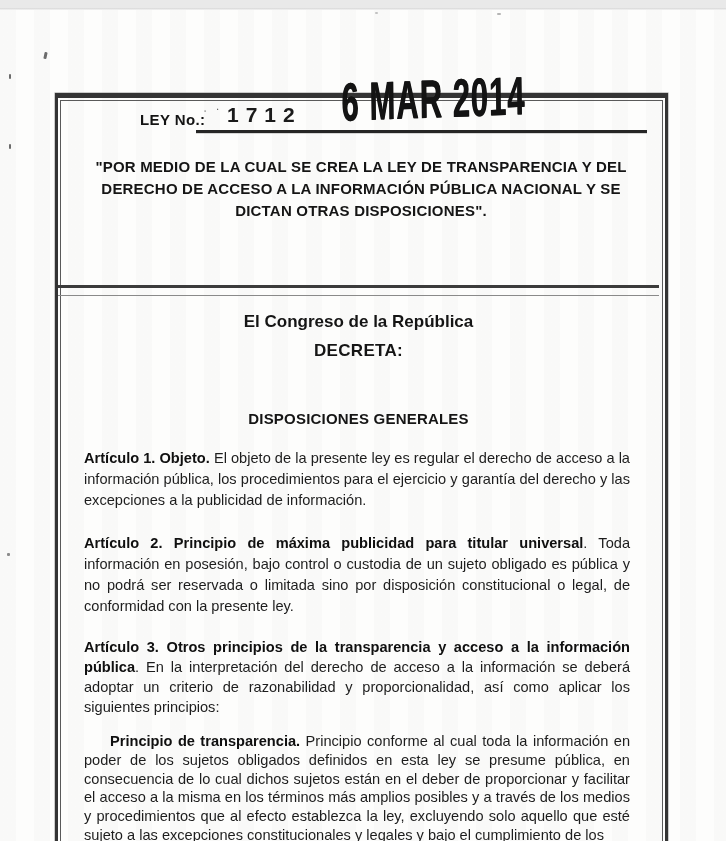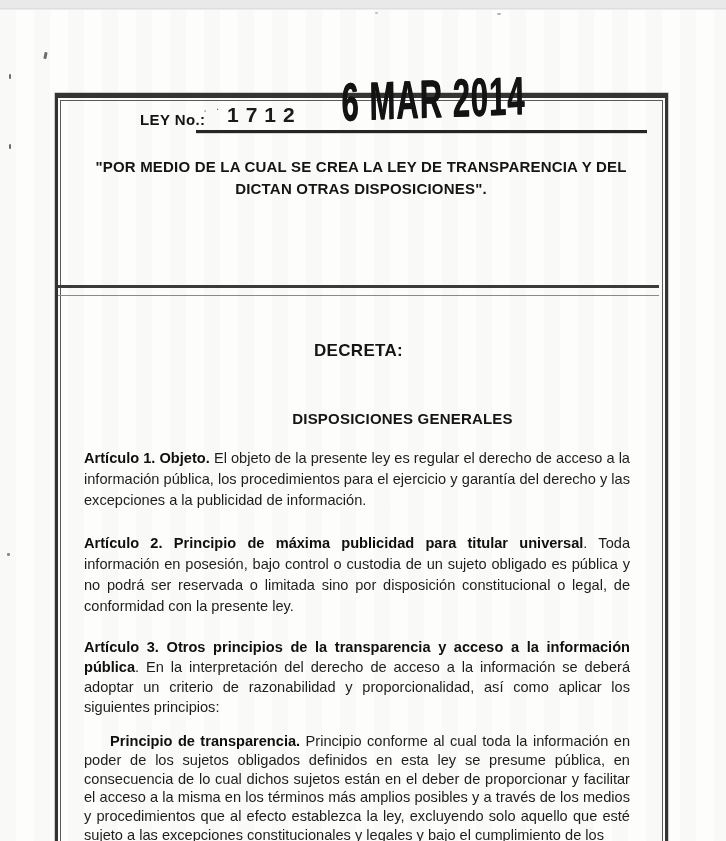--- a/index.html
+++ b/index.html
@@ -28,21 +28,21 @@
     left:341px;top:64px;font-size:31px;font-weight:bold;letter-spacing:1px;
     color:#131313;transform:scaleY(1.75) rotate(-1.2deg);transform-origin:left top;
     text-shadow:0.5px 0 0 #131313;white-space:nowrap;z-index:5;
   }
   .doc-title{left:71px;top:148px;width:580px;text-align:center;font-weight:bold;font-size:15px;line-height:22px;letter-spacing:.2px;color:#151515;}
   
   .bh{left:55px;width:607px;text-align:center;font-weight:bold;color:#151515;}
   .h-congreso{top:304px;font-size:17px;}
   .h-decreta{top:333px;font-size:17px;letter-spacing:.3px;}
   .h-titulo{top:381px;font-size:14.5px;letter-spacing:.3px;}
-  .h-dispo{top:402px;font-size:15px;letter-spacing:.2px;padding-left:44px;}
+  .h-dispo{top:402px;font-size:15px;letter-spacing:.2px;}
   
   .para{left:84px;width:546px;text-align:justify;font-size:14.6px;line-height:21px;color:#1d1d1d;}
   .para .b{font-weight:bold;color:#101010;}
   .p1{top:440px;}
   .p2{top:525px;}
   .p3{top:629px;line-height:20px;}
   .p4{top:724px;line-height:18.8px;text-indent:26px;max-height:114px;overflow:hidden;}
   .clipped{left:84px;top:833px;width:546px;font-size:14.6px;color:#1d1d1d;}
   
   .speck{background:#6b6b6b;border-radius:1px;}
@@ -71,26 +71,28 @@
   </div>
 
   <div class="abs ley-label">LEY No.:</div>
   <div class="abs ley-marks">· ·</div>
   <div class="abs ley-number">1712</div>
   <div class="abs stamp">6 MAR 2014</div>
   <div class="abs ley-underline"></div>
 
   <div class="abs doc-title">
     <div>"POR MEDIO DE LA CUAL SE CREA LA LEY DE TRANSPARENCIA Y DEL</div>
+    <div>DERECHO DE ACCESO A LA INFORMACIÓN PÚBLICA NACIONAL Y SE</div>
     <div>DICTAN OTRAS DISPOSICIONES".</div>
   </div>
 
   <div class="abs div-thick"></div>
   <div class="abs div-thin"></div>
 
+  <div class="abs bh h-congreso">El Congreso de la República</div>
   <div class="abs bh h-decreta">DECRETA:</div>
   <div class="abs bh h-dispo">DISPOSICIONES GENERALES</div>
 
   <div class="abs para p1"><span class="b">Artículo 1. Objeto.</span><span> El objeto de la presente ley es regular el derecho de acceso a la información pública, los procedimientos para el ejercicio y garantía del derecho y las excepciones a la publicidad de información.</span></div>
 
   <div class="abs para p2"><span class="b">Artículo 2. Principio de máxima publicidad para titular universal</span><span>. Toda información en posesión, bajo control o custodia de un sujeto obligado es pública y no podrá ser reservada o limitada sino por disposición constitucional o legal, de conformidad con la presente ley.</span></div>
 
   <div class="abs para p3"><span class="b">Artículo 3. Otros principios de la transparencia y acceso a la información pública</span><span>. En la interpretación del derecho de acceso a la información se deberá adoptar un criterio de razonabilidad y proporcionalidad, así como aplicar los siguientes principios:</span></div>
 
   <div class="abs para p4"><span class="b">Principio de transparencia.</span><span> Principio conforme al cual toda la información en poder de los sujetos obligados definidos en esta ley se presume pública, en consecuencia de lo cual dichos sujetos están en el deber de proporcionar y facilitar el acceso a la misma en los términos más amplios posibles y a través de los medios y procedimientos que al efecto establezca la ley, excluyendo solo aquello que esté sujeto a las excepciones constitucionales y legales y bajo el cumplimiento de los</span></div>

